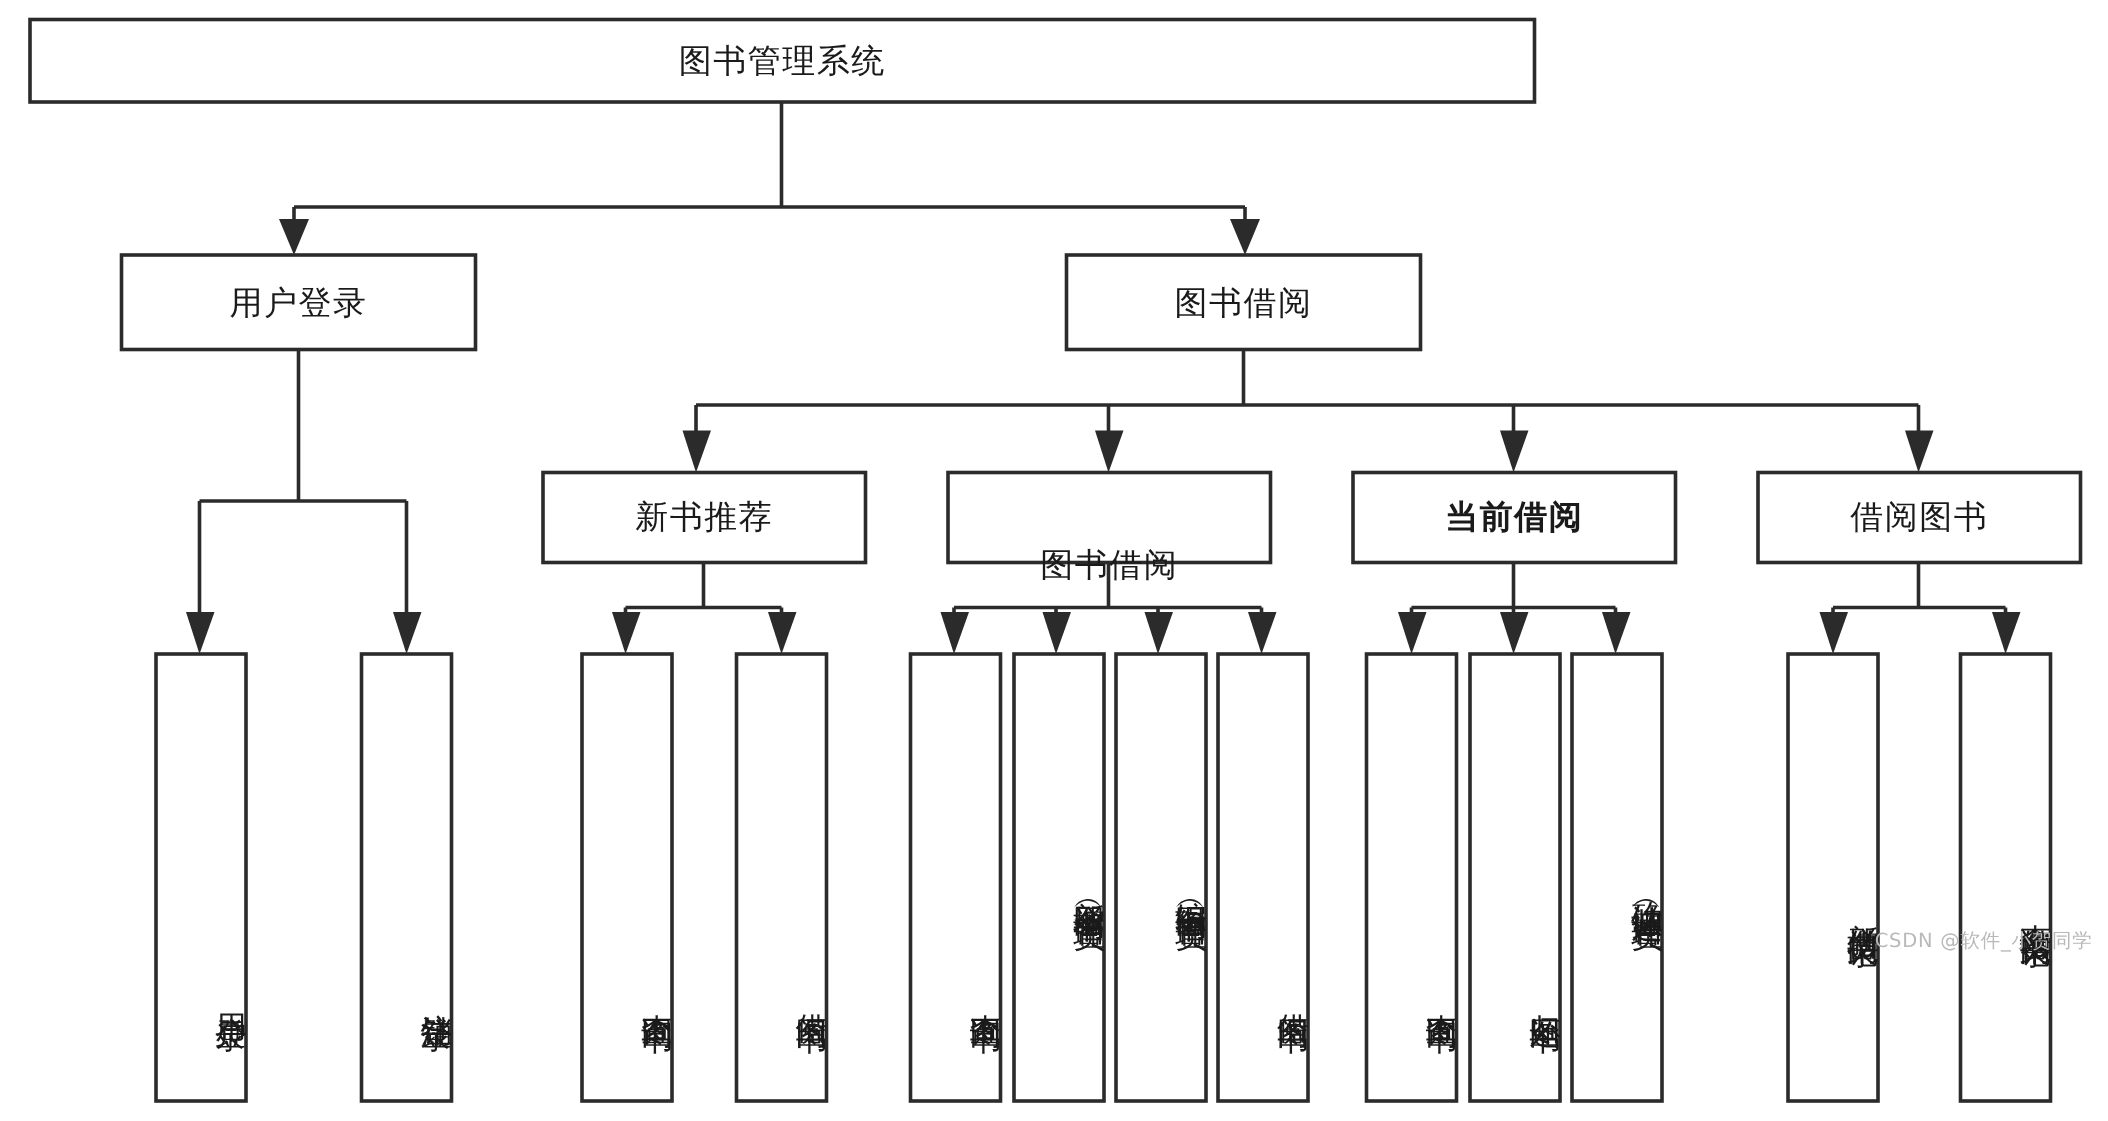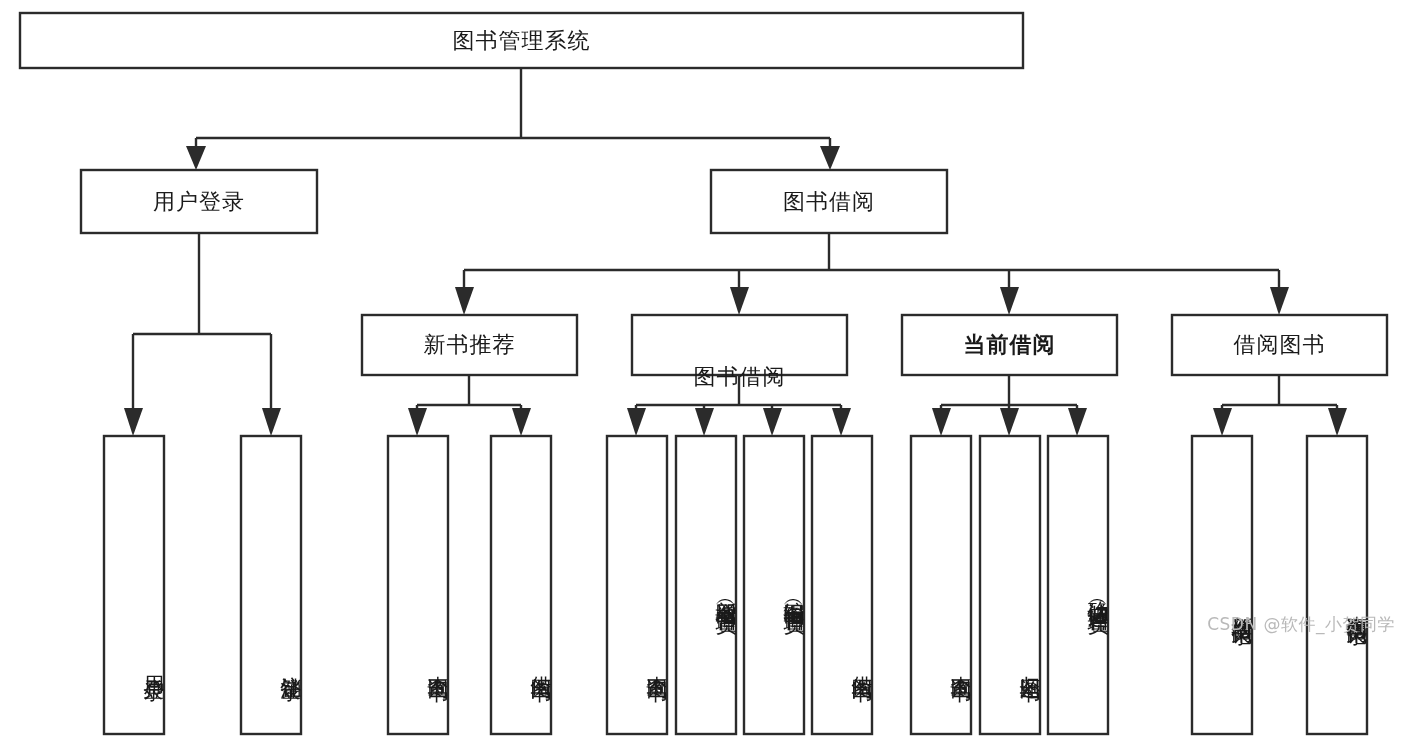--- a/index.html
+++ b/index.html
@@ -67,21 +67,21 @@
     color: #1a1a1a;
     letter-spacing: 1px;
     white-space: nowrap;
     pointer-events: none;
   }
   #watermark {
     position: absolute;
     right: 10px;
     bottom: 6px;
     font-family: "DejaVu Sans", "Liberation Sans", sans-serif;
-    font-size: 17px;
+    font-size: 13px;
     color: #b9b9b9;
     letter-spacing: 0.5px;
     white-space: nowrap;
   }
 </style>
 </head>
 <body>
 
 <div id="diagram-root">
 

